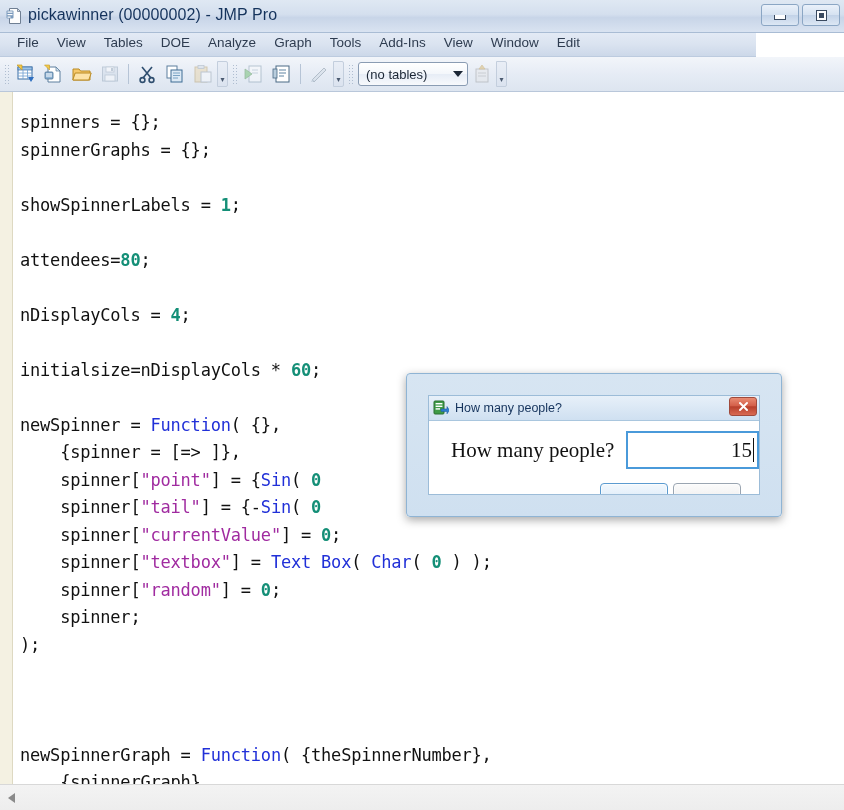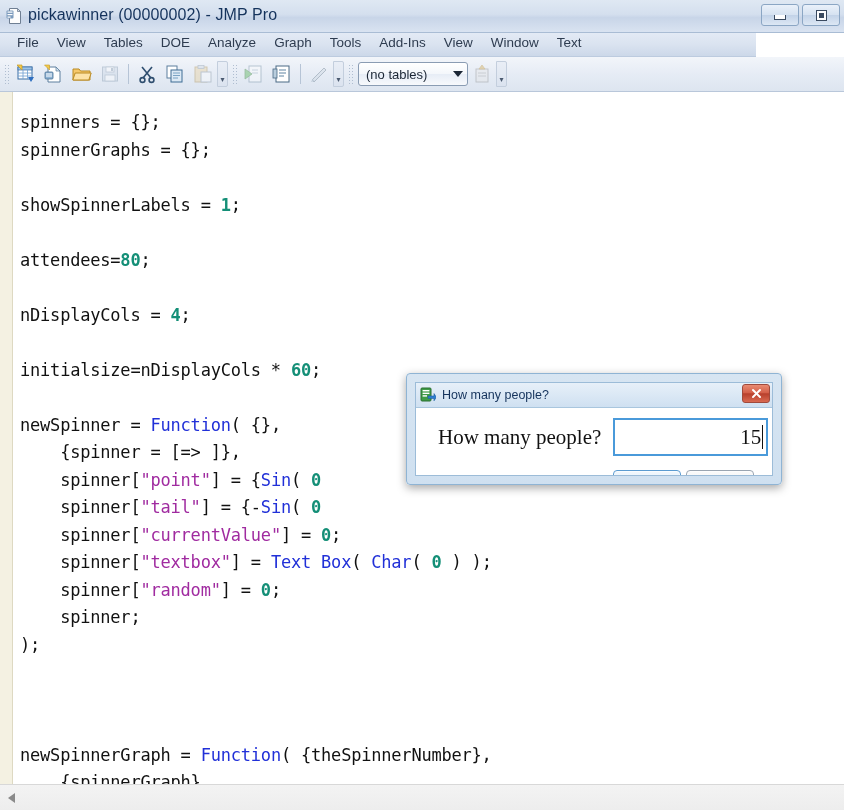--- a/index.html
+++ b/index.html
@@ -194,27 +194,27 @@
     border-bottom: 5px solid transparent;
     border-right: 7px solid #8a8a8a;
     display: block;
   }
   .hs-track { flex: 1; height: 26px; }
 
   
   .dlg-shadow {
     position: absolute;
     left: 406px; top: 373px;
-    width: 376px; height: 112px;
+    width: 376px; height: 144px;
     background: linear-gradient(to bottom, #d7e5f2, #cfe0f0);
     border: 1px solid #8fb4d4;
     border-radius: 4px;
     box-shadow: 0 3px 10px rgba(0,0,0,0.35);
     box-sizing: border-box;
-    padding: 8px;
+    padding: 21px;
   }
   .dlg {
     width: 100%; height: 100%;
     background: #ffffff;
     border: 1px solid #9cbcd8;
     box-sizing: border-box;
     position: relative;
     overflow: hidden;
   }
   .dlg-title {
@@ -342,21 +342,21 @@
     <div class="menu-item">File</div>
     <div class="menu-item">View</div>
     <div class="menu-item">Tables</div>
     <div class="menu-item">DOE</div>
     <div class="menu-item">Analyze</div>
     <div class="menu-item">Graph</div>
     <div class="menu-item">Tools</div>
     <div class="menu-item">Add-Ins</div>
     <div class="menu-item">View</div>
     <div class="menu-item">Window</div>
-    <div class="menu-item">Text</div>
+    <div class="menu-item">Edit</div>
   </div>
 
   <div class="toolbar">
 
     <div class="tb-group">
       <div class="tb-grip"></div>
 
       <div class="tb-btn">
         <svg width="20" height="20" viewBox="0 0 20 20">
           <rect x="2" y="3" width="14" height="12" fill="#ffffff" stroke="#3a6ea5" stroke-width="1"></rect>

